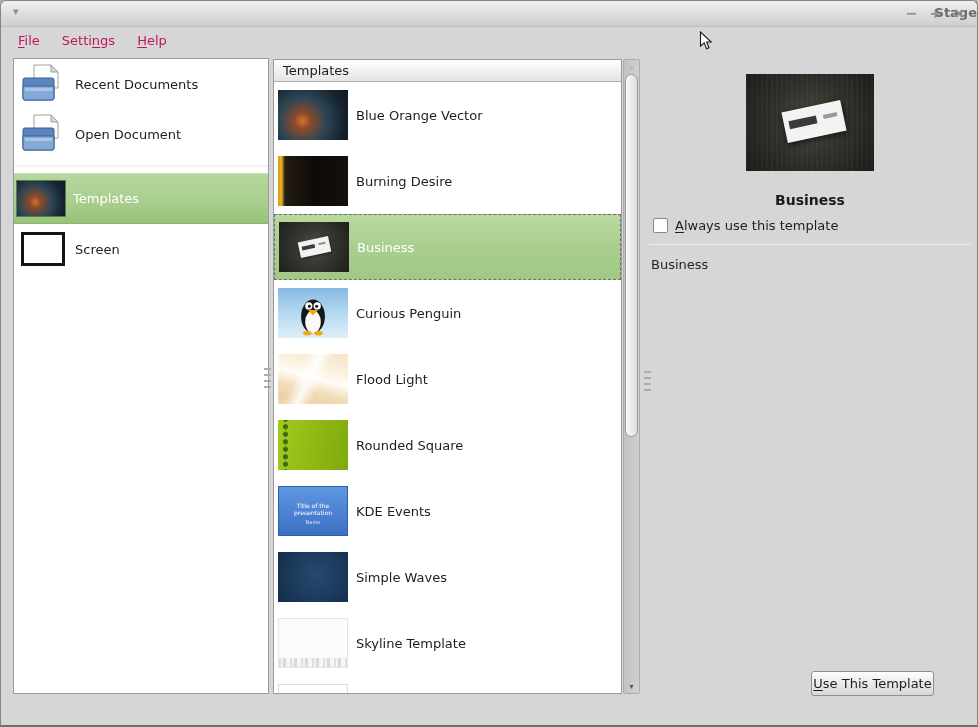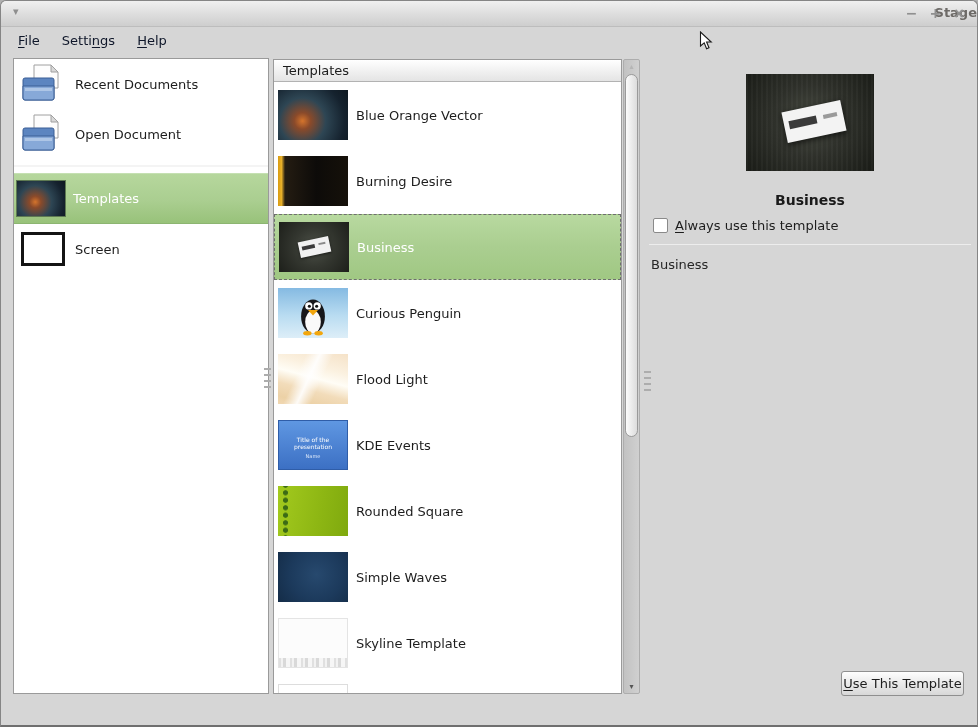--- a/index.html
+++ b/index.html
@@ -28,21 +28,21 @@
   }
   .tb-menu-arrow{position:absolute;left:12px;top:4px;font-size:11px;color:#8f8f8f;cursor:default;}
   .tb-title{
     position:absolute;left:0;right:0;top:4px;text-align:right;
     font-size:13px;font-weight:bold;color:#6d6a67;
   }
   .tb-controls{position:absolute;right:12px;top:3px;display:flex;gap:12px;}
   .tb-controls span{font-size:14px;font-weight:bold;color:#909090;line-height:18px;cursor:default;}
   
   .menubar{position:absolute;left:6px;top:26px;height:26px;display:flex;align-items:center;}
-  .menu-item{padding:4px 11px;font-size:13px;color:#0f172a;cursor:default;}
+  .menu-item{padding:4px 11px;font-size:13px;color:#be185d;cursor:default;}
   .mn{text-decoration:underline;text-underline-offset:2px;}
   
   .sidebar{
     position:absolute;left:12px;top:57px;width:256px;height:636px;
     background:var(--panel-bg);border:1px solid var(--panel-border);
   }
   .side-row{position:relative;height:50px;display:flex;align-items:center;padding-left:6px;}
   .side-row .icon{width:46px;height:44px;flex:0 0 46px;display:flex;align-items:center;justify-content:center;}
   .side-row .lbl{margin-left:9px;font-size:13px;color:var(--text);}
   .side-sep{height:1px;background:#9e9e9e;border-bottom:2px solid #f4f4f4;margin:6px 0 6px 0;}
@@ -123,21 +123,21 @@
   .pcard::after{content:"";position:absolute;left:5px;top:10px;width:28px;height:8px;background:#3a3a3a;}
   .pcard::before{content:"";position:absolute;right:6px;top:11px;width:14px;height:4px;background:#9a9a9a;}
   .ptitle{margin-top:21px;text-align:center;font-size:14px;font-weight:bold;color:#1a1a1a;}
   .chkrow{display:flex;align-items:center;margin:10px 0 0 4px;cursor:default;}
   .chk{width:15px;height:15px;background:#fff;border:1px solid #8a8a8a;border-radius:2px;flex:0 0 15px;}
   .chklabel{margin-left:7px;font-size:13px;color:var(--text);}
   .psep{height:1px;background:#ababab;border-bottom:1px solid #ededed;margin-top:11px;}
   .pdesc{margin:12px 0 0 2px;font-size:13px;color:#262626;}
   
   .usebtn{
-    position:absolute;left:840px;top:670px;width:123px;height:25px;
+    position:absolute;left:810px;top:670px;width:123px;height:25px;
     background:linear-gradient(180deg,#fefefe 0%,#ececec 45%,#d8d8d8 100%);
     border:1px solid #8f8f8f;border-radius:3px;
     font-size:13px;color:#1d1d1d;cursor:default;
   }
   
   .cursor{position:absolute;left:698px;top:30px;width:14px;height:20px;}
 </style>
 </head>
 <body>
 
@@ -230,31 +230,31 @@
             <ellipse cx="16" cy="28" rx="3" ry="1.6" fill="#f2a60d"></ellipse>
           </svg>
         </div>
         <span class="tlabel">Curious Penguin</span>
       </div>
       <div class="trow">
         <div class="thumb th5"></div>
         <span class="tlabel">Flood Light</span>
       </div>
       <div class="trow">
+        <div class="thumb th7"></div>
+        <span class="tlabel">Rounded Square</span>
+      </div>
+      <div class="trow">
         <div class="thumb th6">
           <div class="kde-title">Title of the presentation</div>
           <div class="kde-sub">Name</div>
         </div>
         <span class="tlabel">KDE Events</span>
       </div>
       <div class="trow">
-        <div class="thumb th7"></div>
-        <span class="tlabel">Rounded Square</span>
-      </div>
-      <div class="trow">
         <div class="thumb th8"></div>
         <span class="tlabel">Simple Waves</span>
       </div>
       <div class="trow">
         <div class="thumb th9"></div>
         <span class="tlabel">Skyline Template</span>
       </div>
       <div class="trow">
         <div class="thumb th10"></div>
         <span class="tlabel"></span>

